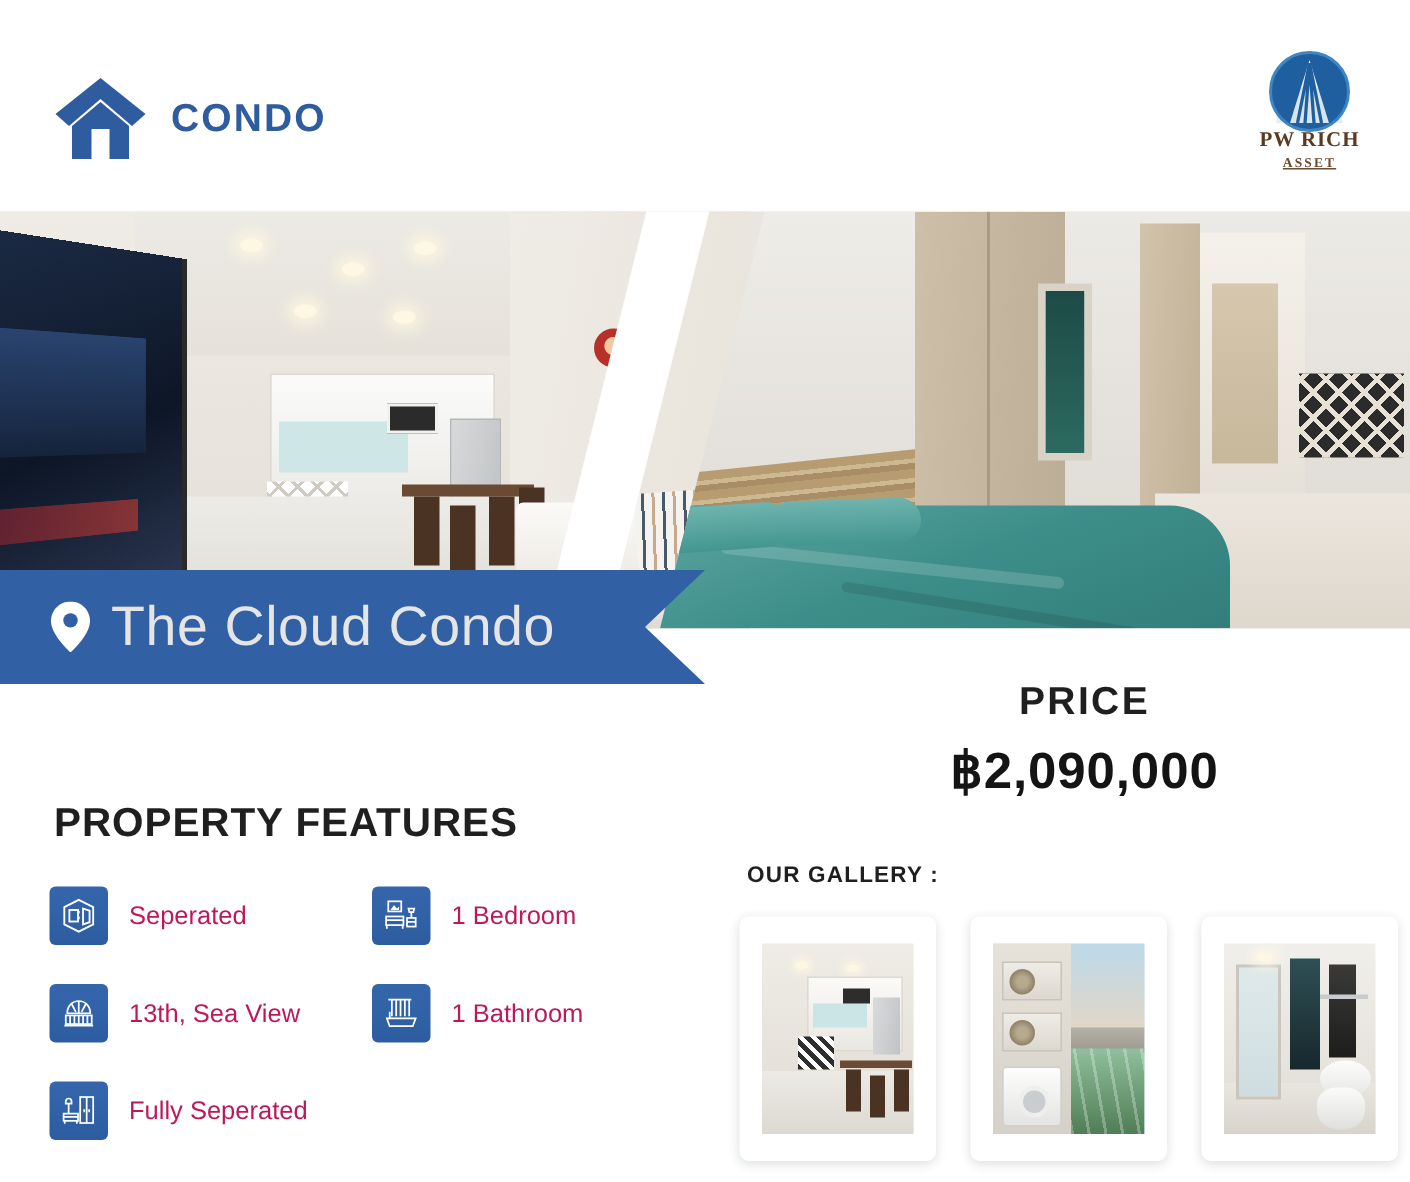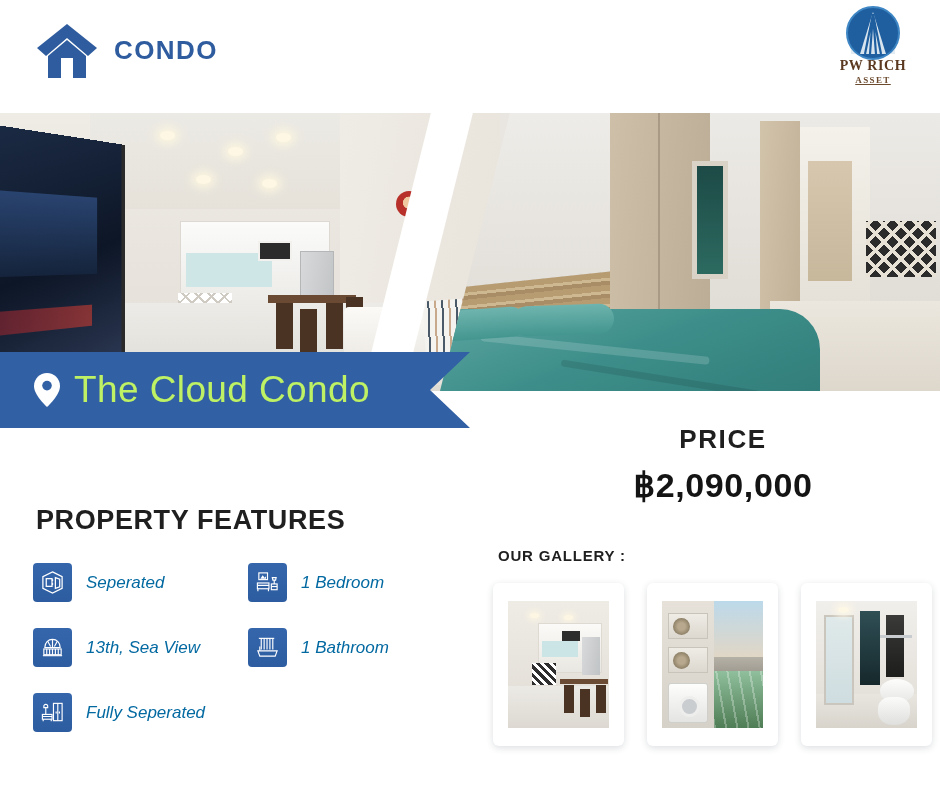--- a/index.html
+++ b/index.html
@@ -2,21 +2,21 @@
 <html><head>
 <meta charset="utf-8">
 <style>
   * { box-sizing: border-box; margin: 0; padding: 0; }
   html, body {
     width: 940px; height: 788px;
     background: #ffffff;
     font-family: "Liberation Sans", sans-serif;
     overflow: hidden;
   }
-  .page { position: relative; width: 940px; height: 662px; background: #fff; }
+  .page { position: relative; width: 940px; height: 662px; background: #fff; margin-top: 28px; }
 
   
   .header {
     position: absolute; left: 0; top: 0; width: 940px; height: 113px;
     background: #ffffff;
   }
   .brand-block {
     position: absolute; left: 36px; top: 22px;
     display: flex; align-items: center; gap: 16px;
   }
@@ -142,21 +142,21 @@
 
   
   .title-banner {
     position: absolute; left: 0; top: 352px; width: 470px; height: 76px;
     background: #3160a4; z-index: 6;
     clip-path: polygon(0 0, 470px 0, 430px 38px, 470px 76px, 0 76px);
     display: flex; align-items: center;
   }
   .pin-icon { width: 26px; height: 34px; margin: 0 14px 0 34px; flex: none; }
   .banner-title {
-    color: #bef264; font-size: 37px; font-weight: 500; letter-spacing: .4px;
+    color: #e5e5e5; font-size: 37px; font-weight: 500; letter-spacing: .4px;
     white-space: nowrap;
   }
 
   
   .price-box { position: absolute; left: 530px; top: 424px; width: 386px; text-align: center; }
   .price-label {
     font-size: 26px; font-weight: 700; color: #1f1f1f;
     letter-spacing: 1.6px;
   }
   .price-value {
@@ -174,21 +174,21 @@
     display: grid; grid-template-columns: 215px 215px;
     row-gap: 26px; column-gap: 0;
   }
   .feature { display: flex; align-items: center; gap: 14px; }
   .feat-icon {
     width: 39px; height: 39px; flex: none; border-radius: 4px;
     background: linear-gradient(#3566ac, #2d5da0);
     display: flex; align-items: center; justify-content: center;
   }
   .feat-icon svg { display: block; }
-  .feat-label { font-size: 17px; color: #0369a1; white-space: nowrap; font-style: italic; }
+  .feat-label { font-size: 17px; color: #be185d; white-space: nowrap; }
 
   
   .gallery-title {
     position: absolute; left: 498px; top: 547px;
     font-size: 15px; font-weight: 700; color: #1f1f1f; letter-spacing: .8px;
   }
   .gallery-row {
     position: absolute; left: 493px; top: 583px; width: 440px;
     display: flex; gap: 23px;
   }

